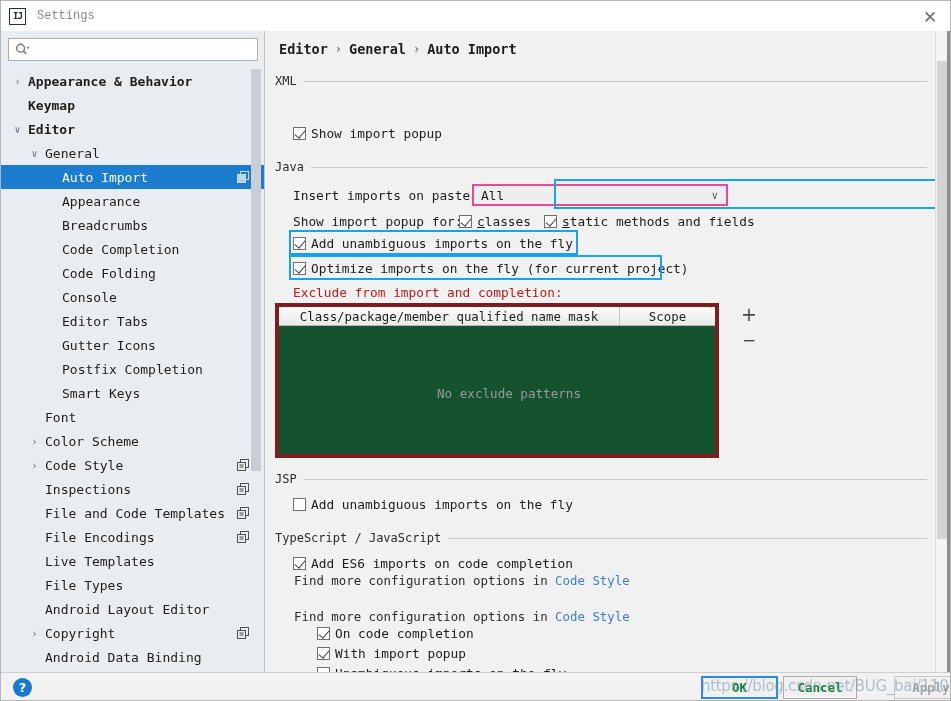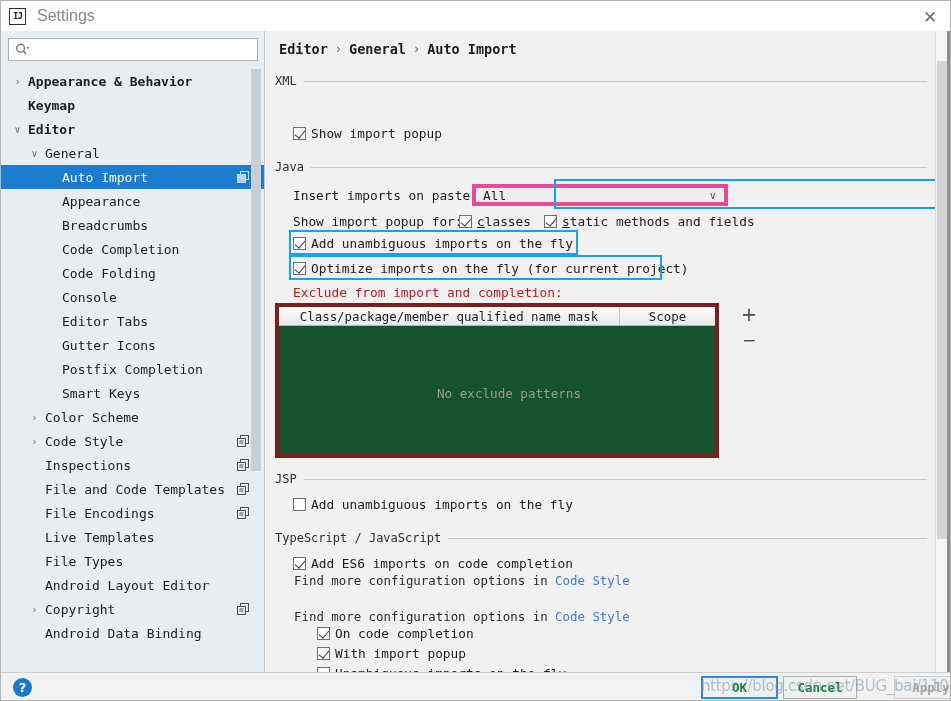--- a/index.html
+++ b/index.html
@@ -31,22 +31,22 @@
     margin-left: 8px; width: 17px; height: 17px;
     background: #ffffff;
     border: 1.5px solid #2a2f38;
     display: flex; align-items: center; justify-content: center;
     font-size: 9px; font-weight: bold; color: #1b2430;
     letter-spacing: -1px;
     line-height: 1;
   }
   #title-text {
     margin-left: 11px;
-    font-family: Liberation Sans, sans-serif;
-    font-size: 16px;
+    font-family: Liberation Mono, monospace;
+    font-size: 12px;
     color: #8a8a8a;
   }
   #close-btn {
     position: absolute; right: 10px; top: 4px;
     width: 24px; height: 24px;
     display: flex; align-items: center; justify-content: center;
     color: #6d6d6d; font-size: 17px;
     font-family: "DejaVu Sans", "Liberation Sans", sans-serif;
     cursor: pointer;
   }
@@ -193,21 +193,21 @@
     position: absolute;
     border: 2px solid #15a2f0;
     pointer-events: none;
   }
 
   
   #combo {
     position: absolute; left: 207px; top: 153px;
     width: 256px; height: 22px;
     background: #eeeeee;
-    border: 4px solid #ec4899;
+    border: 2px solid #ec4899;
     display: flex; align-items: center;
     font-size: 12.8px; color: #1d1d1d;
   }
   #combo .val { margin-left: 7px; }
   #combo .caret {
     position: absolute; right: 8px; color: #5f5f5f; font-size: 11px;
   }
 
   
   #tbl {
@@ -396,20 +396,24 @@
           </div>
           <div class="tree-row lvl2">
             <span class="arrow none">›</span>
             <span class="label">Postfix Completion</span>
           </div>
           <div class="tree-row lvl2">
             <span class="arrow none">›</span>
             <span class="label">Smart Keys</span>
           </div>
           <div class="tree-row lvl1">
+            <span class="arrow none">›</span>
+            <span class="label">Font</span>
+          </div>
+          <div class="tree-row lvl1">
             <span class="arrow">›</span>
             <span class="label">Color Scheme</span>
           </div>
           <div class="tree-row lvl1">
             <span class="arrow">›</span>
             <span class="label">Code Style</span>
             <span class="copy-icon"><svg viewBox="0 0 12 12" width="12" height="12">
                 <rect x="3.5" y="0.5" width="8" height="8" fill="none" stroke="currentColor"></rect>
                 <rect x="0.5" y="3.5" width="8" height="8" fill="#e8edf2" stroke="currentColor"></rect>
                 <line x1="2.5" y1="6" x2="6.5" y2="6" stroke="currentColor"></line>

